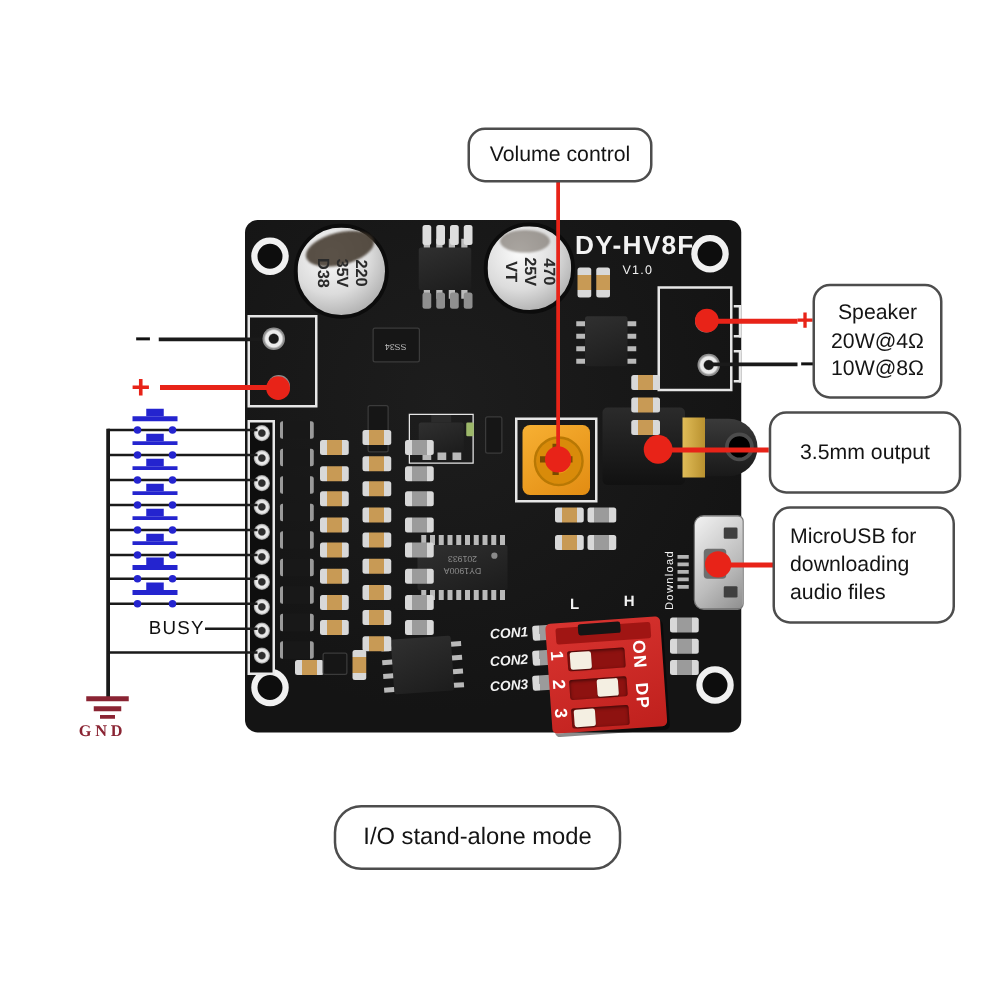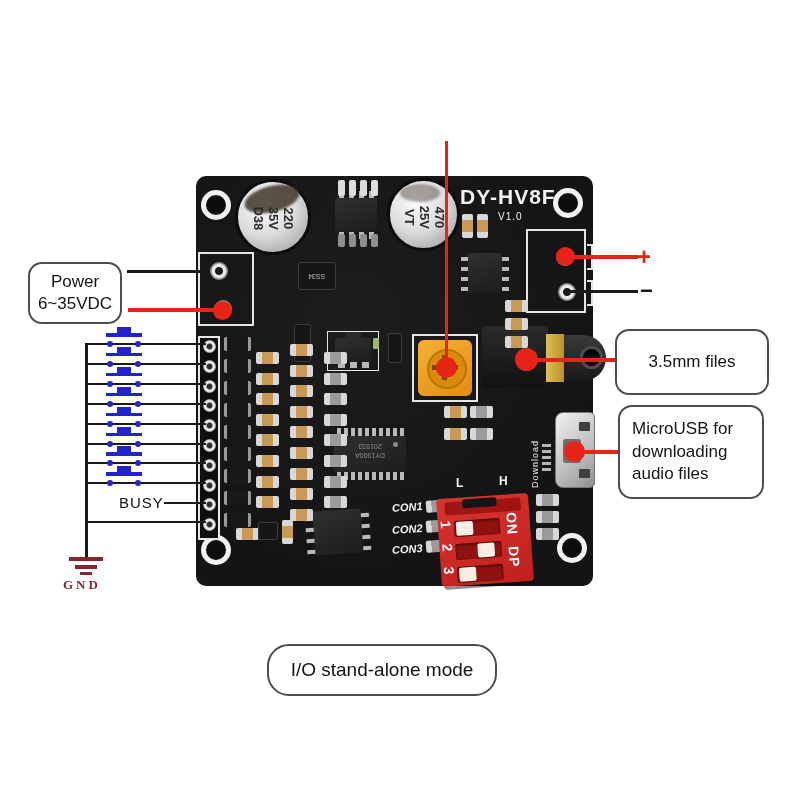--- a/index.html
+++ b/index.html
@@ -400,29 +400,33 @@
     </div>
   <div class="sign" style="left:119px;top:494px;font-size:15px;font-weight:normal;letter-spacing:1px;">BUSY</div>
   <div class="lineh" style="left:164px;top:502px;width:42px;height:2px;"></div>
   <div class="lineh" style="left:86px;top:521px;width:120px;height:2px;"></div>
 
   <div class="gndbar" style="left:69px;top:557px;width:34px;height:4px;"></div>
   <div class="gndbar" style="left:75px;top:565px;width:22px;height:4px;"></div>
   <div class="gndbar" style="left:80px;top:572px;width:12px;height:3px;"></div>
   <div class="abs" style="left:63px;top:577px;font-size:13px;color:#8a2433;letter-spacing:3px;font-family:'Liberation Serif',serif;font-weight:bold;">GND</div>
 
-
-  <div class="callout" style="left:28px;top:262px;width:90px;height:58px;">
-    <div>Power</div>
-    <div>6~35VDC</div>
-  </div>
-
+  <div class="callout" style="left:374px;top:102px;width:144px;height:40px;">
+    <div>Volume control</div>
+  </div>
+
+
+  <div class="callout" style="left:650px;top:227px;width:100px;height:88px;">
+    <div>Speaker</div>
+    <div>20W@4Ω</div>
+    <div>10W@8Ω</div>
+  </div>
 
   <div class="callout" style="left:615px;top:329px;width:150px;height:62px;">
-    <div>3.5mm files</div>
+    <div>3.5mm output</div>
   </div>
 
   <div class="callout" style="left:267px;top:644px;width:226px;height:48px;border-radius:22px;font-size:19px;">
     <div>I/O stand-alone mode</div>
   </div>
 
   <div class="callout" style="left:618px;top:405px;width:146px;height:94px;align-items:flex-start;padding-left:12px;box-sizing:border-box;">
     <div>MicroUSB for</div>
     <div>downloading</div>
     <div>audio files</div>

